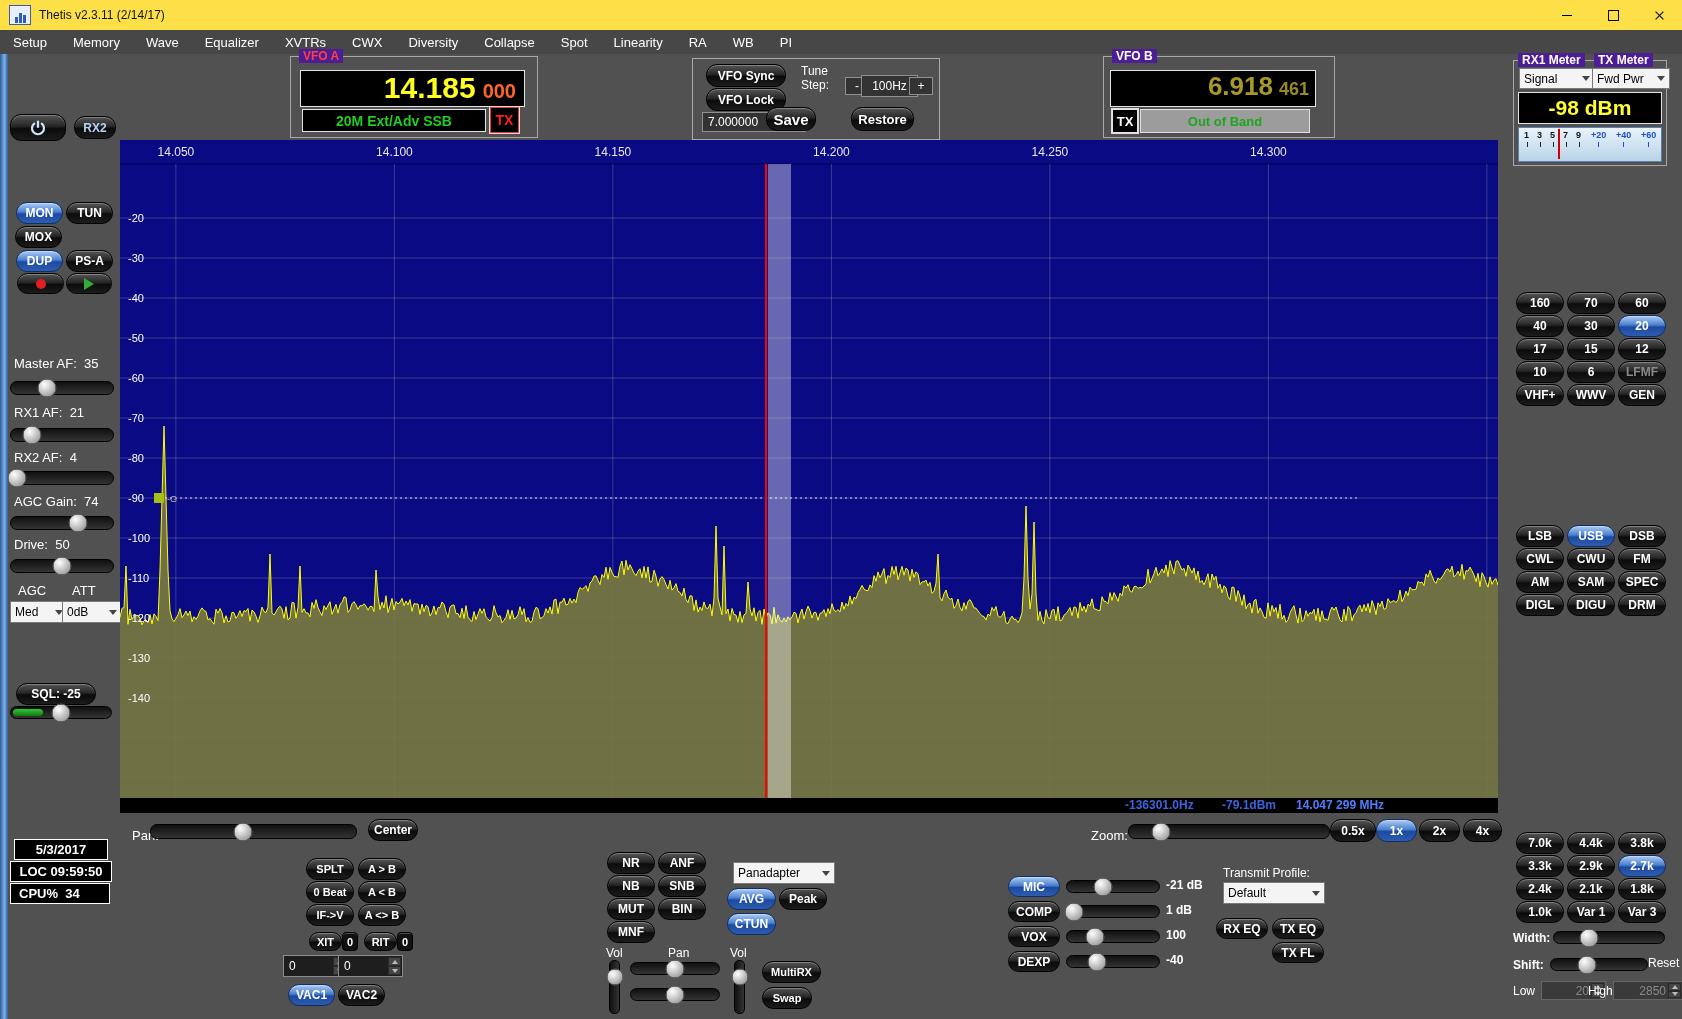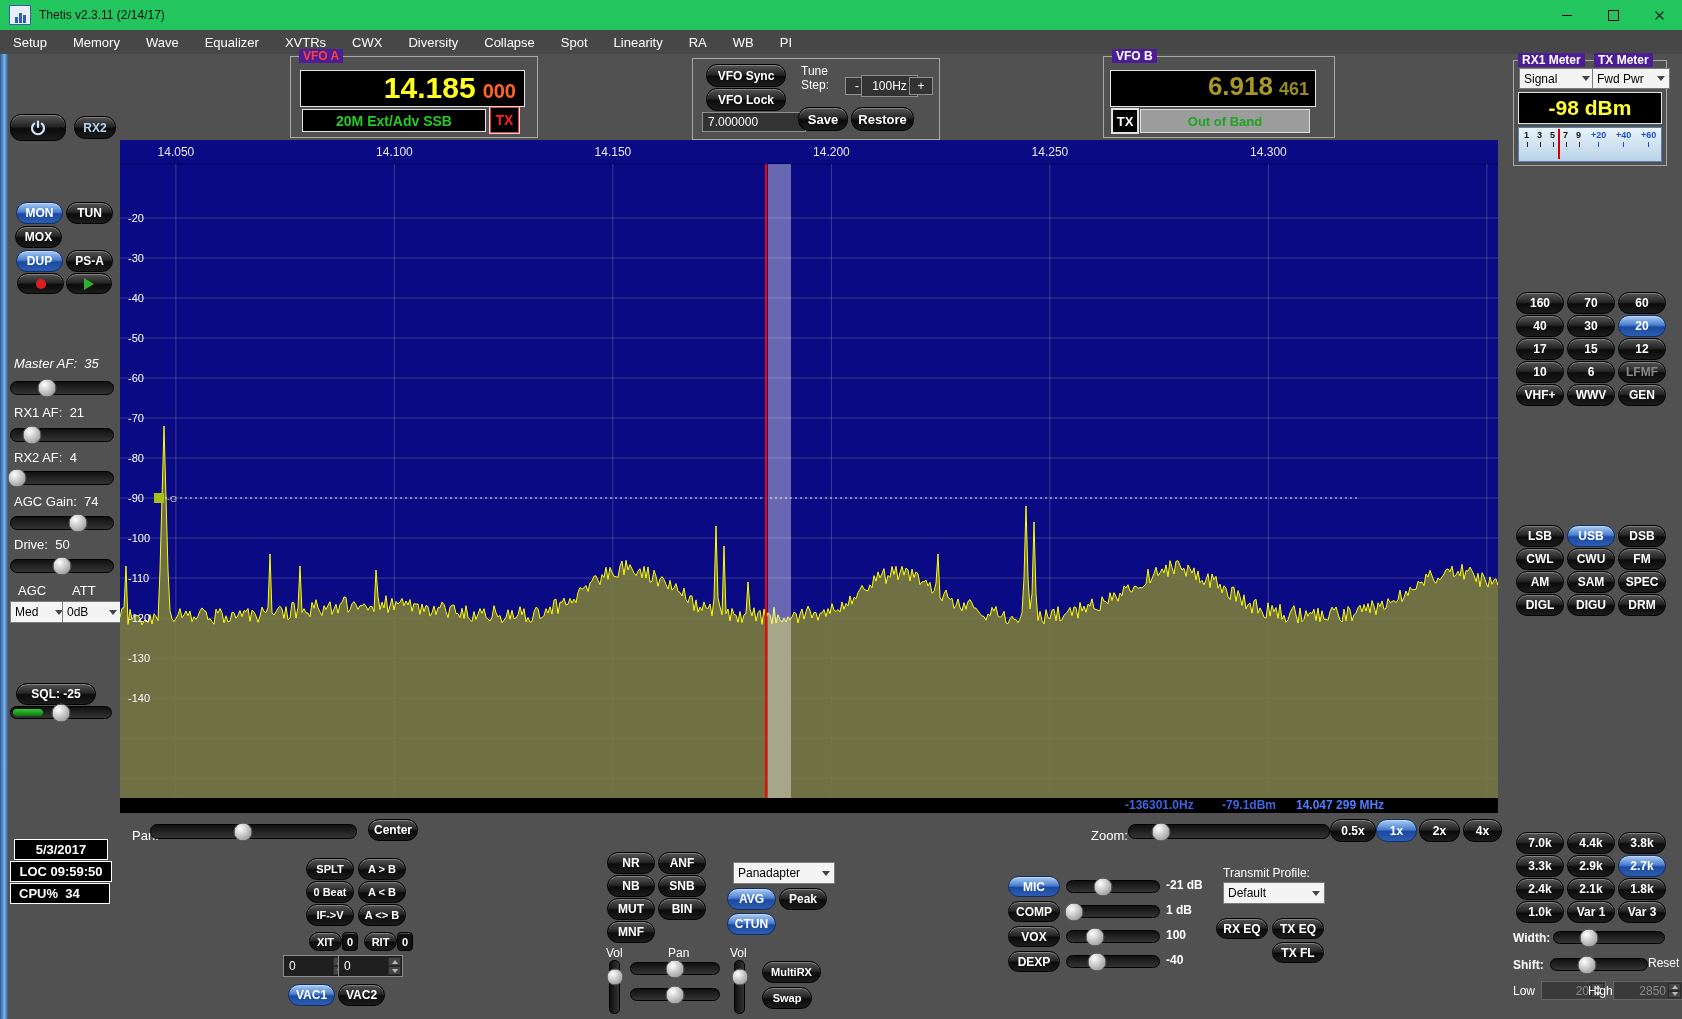--- a/index.html
+++ b/index.html
@@ -1,20 +1,20 @@
 <!DOCTYPE html>
 <html><head>
 <meta charset="utf-8">
 <style>
   html,body{margin:0;padding:0}
   body{width:1682px;height:1019px;position:relative;background:#515151;
        font-family:"Liberation Sans",sans-serif;overflow:hidden;color:#fff}
   .abs{position:absolute}
   
-  .titlebar{position:absolute;left:0;top:0;width:1682px;height:30px;background:#22c55e;color:#111;
+  .titlebar{position:absolute;left:0;top:0;width:1682px;height:30px;background:#fde047;color:#111;
             display:flex;align-items:center;font-size:12px}
   .appicon{width:18px;height:16px;margin:0 8px 0 9px;border:1px solid #3a5fa0;background:#e8eefc;
            display:flex;align-items:flex-end;justify-content:center;gap:1px;padding:1px}
   .appicon i{display:block;width:3px;background:#2d5fb8}
   .winbtns{margin-left:auto;display:flex;height:30px}
   .winbtn{width:46px;height:30px;display:flex;align-items:center;justify-content:center;cursor:pointer}
   .glyph-min{width:10px;height:1px;background:#000}
   .glyph-max{width:9px;height:9px;border:1px solid #000}
   .glyph-close{position:relative;width:11px;height:11px}
   .glyph-close:before,.glyph-close:after{content:"";position:absolute;left:5px;top:0;width:1px;height:11px;background:#000}
@@ -142,21 +142,21 @@
 
 <div class="group" style="left:692px;top:58px;width:246px;height:80px"></div>
 <div class="pill" style="left:706px;top:64px;width:78px;height:21px">VFO Sync</div>
 <div class="pill" style="left:706px;top:88px;width:78px;height:21px">VFO Lock</div>
 <div class="dfield" style="left:702px;top:112px;width:92px;height:18px">7.000000</div>
 <div class="label12" style="left:801px;top:64px">Tune</div>
 <div class="label12" style="left:801px;top:78px">Step:</div>
 <div class="dfield" style="left:845px;top:77px;width:12px;height:16px;justify-content:center;cursor:pointer">-</div>
 <div class="dfield" style="left:861px;top:75px;width:45px;height:20px;justify-content:center">100Hz</div>
 <div class="dfield" style="left:909px;top:77px;width:12px;height:16px;justify-content:center;cursor:pointer">+</div>
-<div class="pill" style="left:798px;top:107px;width:48px;height:22px;font-size:13px">Save</div>
+<div class="pill" style="left:766px;top:107px;width:48px;height:22px;font-size:15px">Save</div>
 <div class="pill" style="left:851px;top:107px;width:61px;height:22px;font-size:13px">Restore</div>
 
 <div class="group" style="left:1103px;top:56px;width:230px;height:80px">
   <span class="glabel" style="left:8px;color:#fff">VFO B</span>
 </div>
 <div class="blackbox" style="left:1110px;top:70px;width:198px;height:35px;display:flex;align-items:baseline;justify-content:flex-end;padding-right:6px">
   <span class="freq-main" style="font-size:26px;color:#a89828;line-height:31px">6.918</span>
   <span class="freq-main" style="font-size:18px;color:#988a22;margin-left:6px">461</span>
 </div>
 <div class="blackbox" style="left:1112px;top:109px;width:24px;height:22px;box-shadow:0 0 0 1px #e0e0e0;display:flex;align-items:center;justify-content:center">
@@ -209,21 +209,21 @@
 </div>
 <div class="pill" style="left:74px;top:116px;width:40px;height:21px;color:#b7d3f2">RX2</div>
 <div id="left-toggles"></div>
 <div class="pill" style="left:17px;top:273px;width:45px;height:19px">
   <span style="width:10px;height:10px;border-radius:50%;background:#e02020"></span>
 </div>
 <div class="pill" style="left:66px;top:273px;width:44px;height:19px">
   <span style="width:0;height:0;border-top:6px solid transparent;border-bottom:6px solid transparent;border-left:10px solid #2fae2f"></span>
 </div>
 <div id="left-sliders">
-    <div class="label" style="left: 14px; top: 356px; font-style: italic;">Master AF:  35</div>
+    <div class="label" style="left: 14px; top: 356px;">Master AF:  35</div>
     <div class="slider" style="left: 10px; top: 381px; width: 102px; height: 12px;">
       <div class="thumb" style="left: 35%;"></div>
     </div>
     <div class="label" style="left: 14px; top: 405px;">RX1 AF:  21</div>
     <div class="slider" style="left: 10px; top: 428px; width: 102px; height: 12px;">
       <div class="thumb" style="left: 21%;"></div>
     </div>
     <div class="label" style="left: 14px; top: 450px;">RX2 AF:  4</div>
     <div class="slider" style="left: 10px; top: 471px; width: 102px; height: 12px;">
       <div class="thumb" style="left: 6%;"></div>

